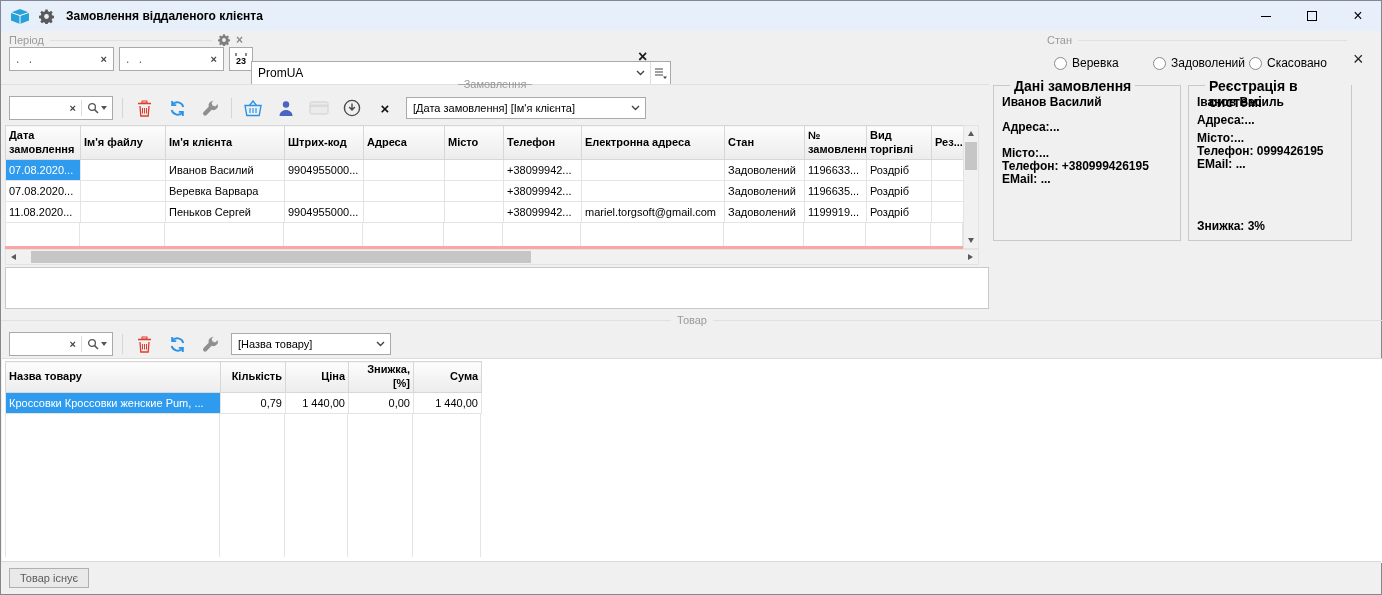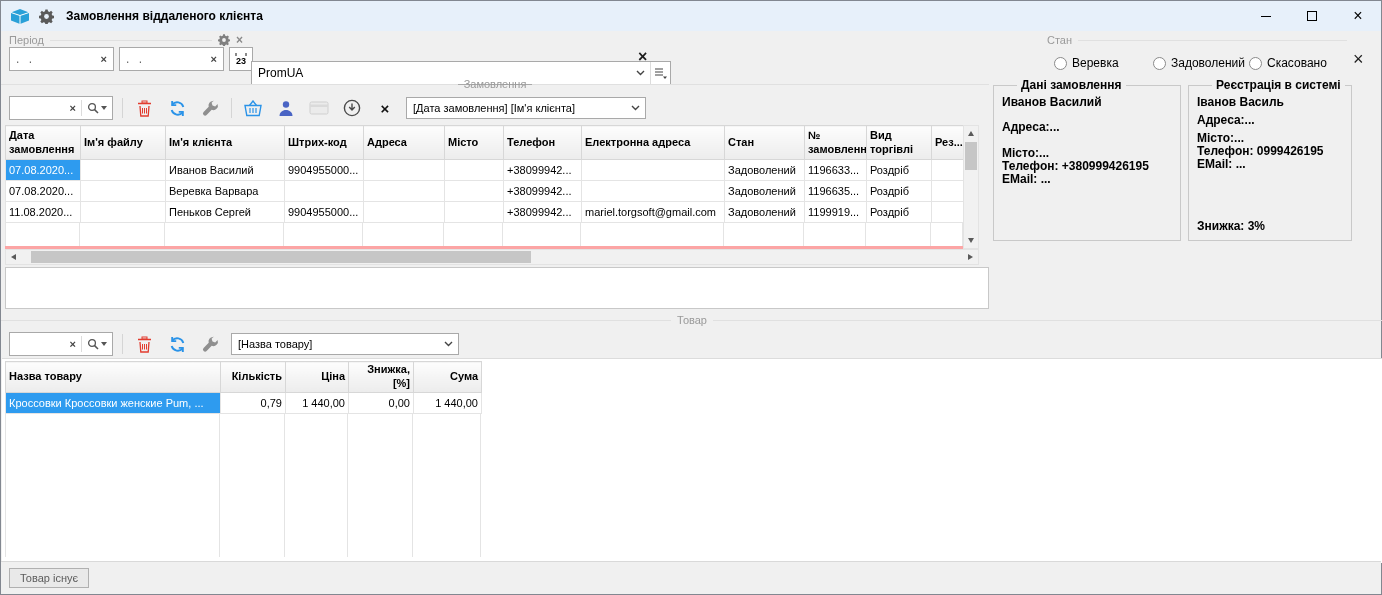--- a/index.html
+++ b/index.html
@@ -80,21 +80,21 @@
 .vthumb{position:absolute;left:1px;right:1px;top:1px;height:28px;background:#c6c6c6}
 .hthumb{position:absolute;top:1px;bottom:1px;left:10px;width:500px;background:#c6c6c6}
 .tri{width:0;height:0;display:block}
 .tri-up{border-left:3.5px solid transparent;border-right:3.5px solid transparent;border-bottom:5px solid #5a5a5a}
 .tri-down{border-left:3.5px solid transparent;border-right:3.5px solid transparent;border-top:5px solid #5a5a5a}
 .tri-left{border-top:3.5px solid transparent;border-bottom:3.5px solid transparent;border-right:5px solid #5a5a5a}
 .tri-right{border-top:3.5px solid transparent;border-bottom:3.5px solid transparent;border-left:5px solid #5a5a5a}
 
 
 .groupbox{position:absolute;border:1px solid #c9c9c9}
-.gb-title{position:absolute;top:-8px;left:23px;background:#f0f0f0;padding:0 4px;font-weight:bold;font-size:12px}
+.gb-title{position:absolute;top:-8px;left:16px;background:#f0f0f0;padding:0 4px;font-weight:bold;font-size:14px}
 .gb-body{position:absolute;left:8px;right:8px;top:10px;bottom:7px;display:flex;flex-direction:column;font-weight:bold;font-size:12px;line-height:13px}
 .order-lines div:nth-child(1){margin-bottom:12px}
 .order-lines div:nth-child(2){margin-bottom:13px}
 .reg-lines div:nth-child(1){margin-bottom:5px}
 .reg-lines div:nth-child(2){margin-bottom:5px}
 .gb-discount{margin-top:auto}
 
 
 .empty-panel{position:absolute;background:#fff;border:1px solid #c8c8c8}
 .white-area{position:absolute;background:#fff;border-top:1px solid #dcdcdc}
@@ -457,21 +457,21 @@
           <path d="M3 1v3.8h3.8" fill="none" stroke="#2a93e8" stroke-width="1.8"></path>
           <path d="M2.5 9.5A6 6 0 0 0 13 11.5" fill="none" stroke="#2a93e8" stroke-width="1.8"></path>
           <path d="M13 15v-3.8H9.2" fill="none" stroke="#2a93e8" stroke-width="1.8"></path>
         </svg>
     </span>
     <span class="tb-btn">
       <svg width="17" height="17" viewBox="0 0 17 17">
           <path d="M11 1a4.5 4.5 0 0 0-4.3 5.8L1.6 12a2.1 2.1 0 0 0 3 3l5.1-5.2A4.5 4.5 0 0 0 15.6 4l-2.4 2.4-2.7-.9-.9-2.7L12 .4z" fill="#8f8f8f"></path>
         </svg>
     </span>
-    <div class="combo sm" style="width:228px">
+    <div class="combo sm" style="width:160px">
       <span class="combo-text">[Назва товару]</span>
       <span class="combo-chev">
         <svg width="9" height="6" viewBox="0 0 9 6">
             <path d="M1 1l3.5 3.5L8 1" fill="none" stroke="#444" stroke-width="1.4"></path>
           </svg>
       </span>
     </div>
   </div>
 
   <div class="white-area" style="left:1px;top:357px;width:1380px;height:205px"></div>

